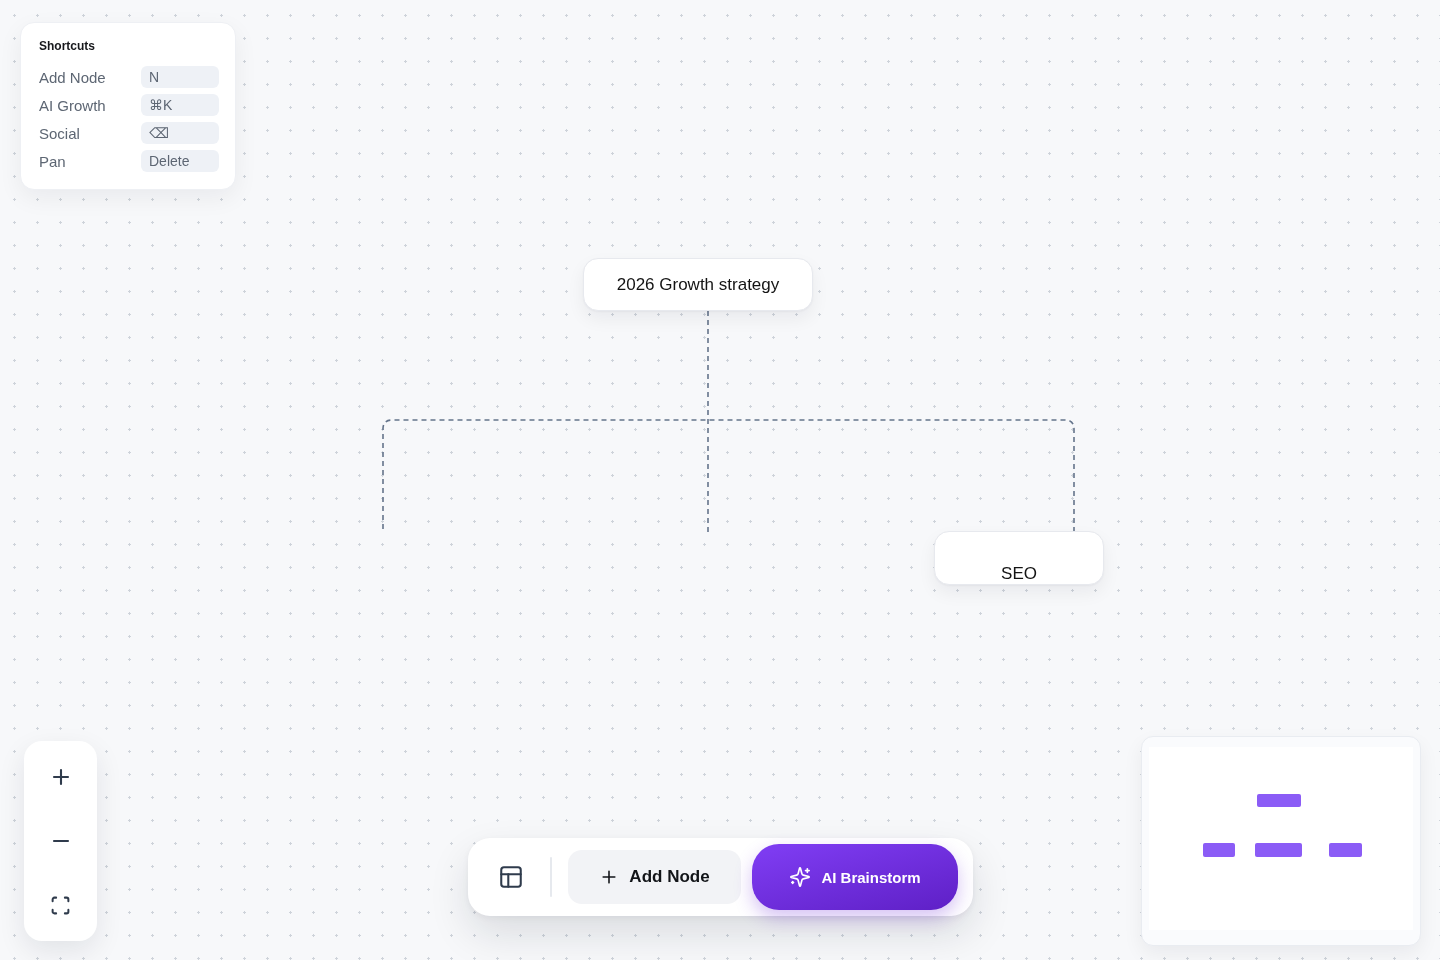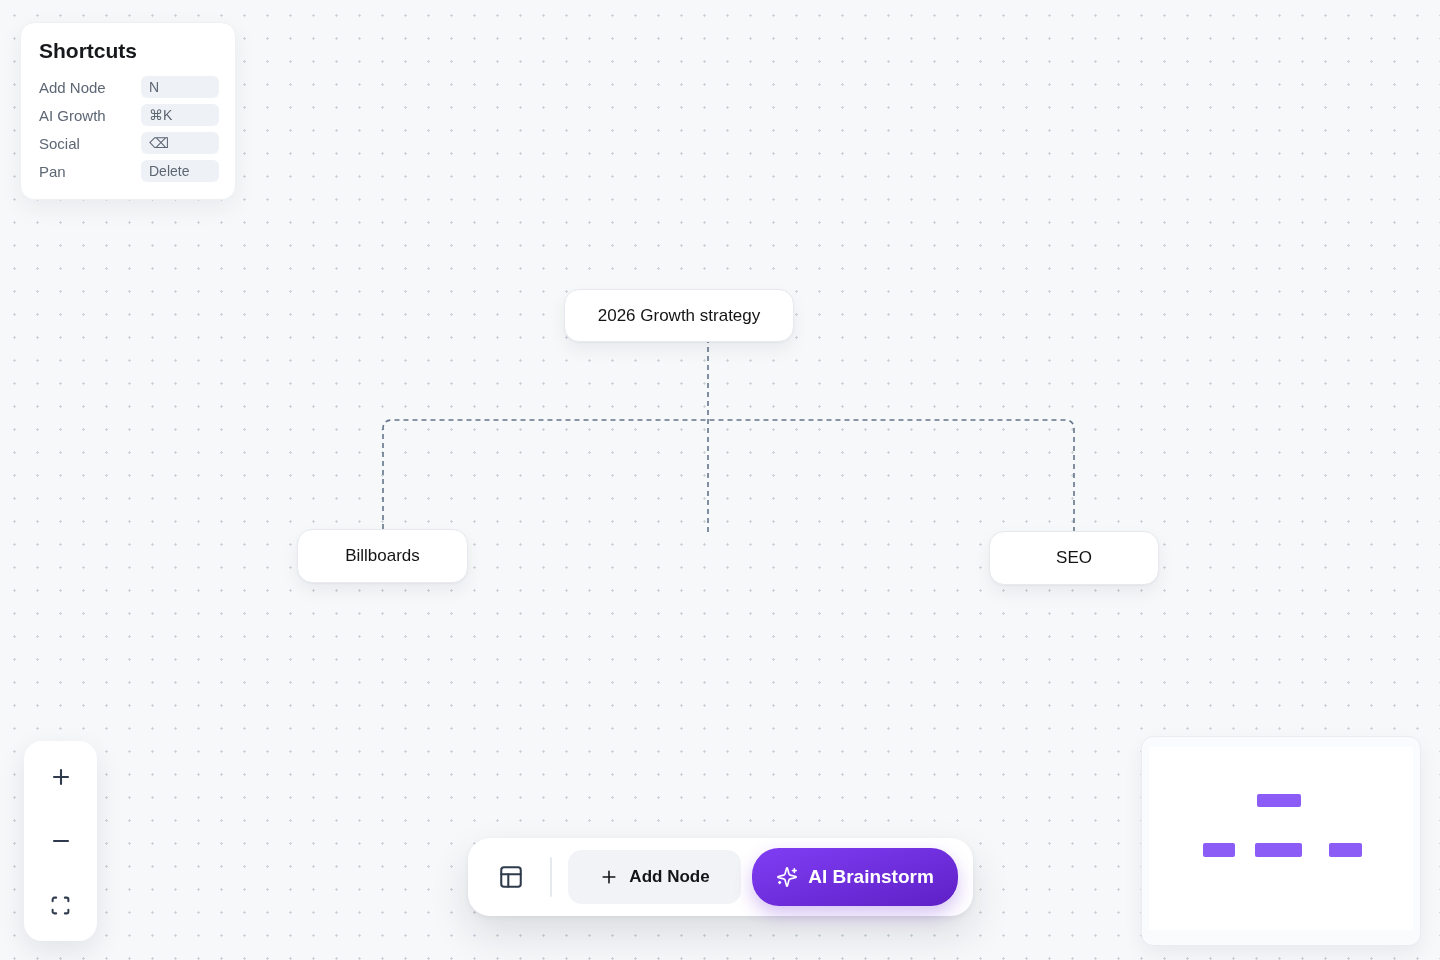--- a/index.html
+++ b/index.html
@@ -45,38 +45,38 @@
     display: flex;
     align-items: center;
     justify-content: center;
     font-size: 17px;
     font-weight: 500;
     color: #141414;
     box-shadow: 0 1px 2px rgba(16,24,40,.04), 0 8px 18px rgba(16,24,40,.06);
     cursor: pointer;
     white-space: nowrap;
   }
-  .node-root       { left: 564px; top: 258px; width: 230px; height: 53px; margin-top: 31px; }
+  .node-root       { left: 583px; top: 258px; width: 230px; height: 53px; }
   .node-billboards { left: 297px; top: 529px; width: 171px; height: 54px; }
   .node-social     { left: 583px; top: 533px; width: 250px; height: 54px; }
-  .node-seo        { left: 989px; top: 531px; width: 170px; height: 54px; }
+  .node-seo        { left: 934px; top: 531px; width: 170px; height: 54px; align-items: flex-end; }
 
   
   .shortcuts {
     position: absolute;
     left: 20px; top: 22px;
     width: 216px;
     background: #fff;
     border: 1px solid #eef0f4;
     border-radius: 14px;
     box-shadow: 0 8px 24px rgba(15,23,42,.06);
     padding: 16px 16px 14px 18px;
   }
   .shortcuts h2 {
-    font-size: 21px;
+    font-size: 12px;
     font-weight: 700;
     color: #17181c;
     margin-bottom: 10px;
   }
   .sc-row {
     display: flex;
     align-items: center;
     justify-content: space-between;
     height: 28px;
   }
@@ -140,26 +140,26 @@
     background: #f2f3f6;
     display: flex; align-items: center; justify-content: center;
     gap: 10px;
     font-size: 17px;
     font-weight: 600;
     color: #121418;
   }
   .add-node-btn svg { stroke: #121418; }
   .ai-btn {
     margin-left: 11px;
-    width: 206px; height: 58px;
+    width: 206px; height: 66px;
     border-radius: 27px;
     background: linear-gradient(165deg, var(--grad-start, #7d3bf0) 10%, var(--grad-end, #6021c8) 95%);
     display: flex; align-items: center; justify-content: center;
     gap: 10px;
-    font-size: 19px;
+    font-size: 15px;
     font-weight: 600;
     color: #ffffff;
     box-shadow: 0 8px 18px rgba(109,40,217,.28);
   }
   .ai-btn svg { stroke: #ffffff; }
 
   
   .minimap {
     position: absolute;
     left: 1141px; top: 736px;
@@ -191,23 +191,20 @@
 
 <div class="canvas">
 
   <svg class="connectors" width="1440" height="960" viewBox="0 0 1440 960">
     <path class="connector" d="M708 311 L708 533"></path>
     <path class="connector" d="M383 529 L383 429 Q383 420 392 420 L1065 420 Q1074 420 1074 429 L1074 531"></path>
   </svg>
 
   <div class="node node-root">
     <span>2026 Growth strategy</span>
-  </div>
-  <div class="node node-billboards">
-    <span>Billboards</span>
   </div>
   <div class="node node-seo">
     <span>SEO</span>
   </div>
 
   <aside class="shortcuts">
     <h2>Shortcuts</h2>
     <div class="sc-row">
       <span class="sc-label">Add Node</span>
       <span class="sc-key">N</span>

